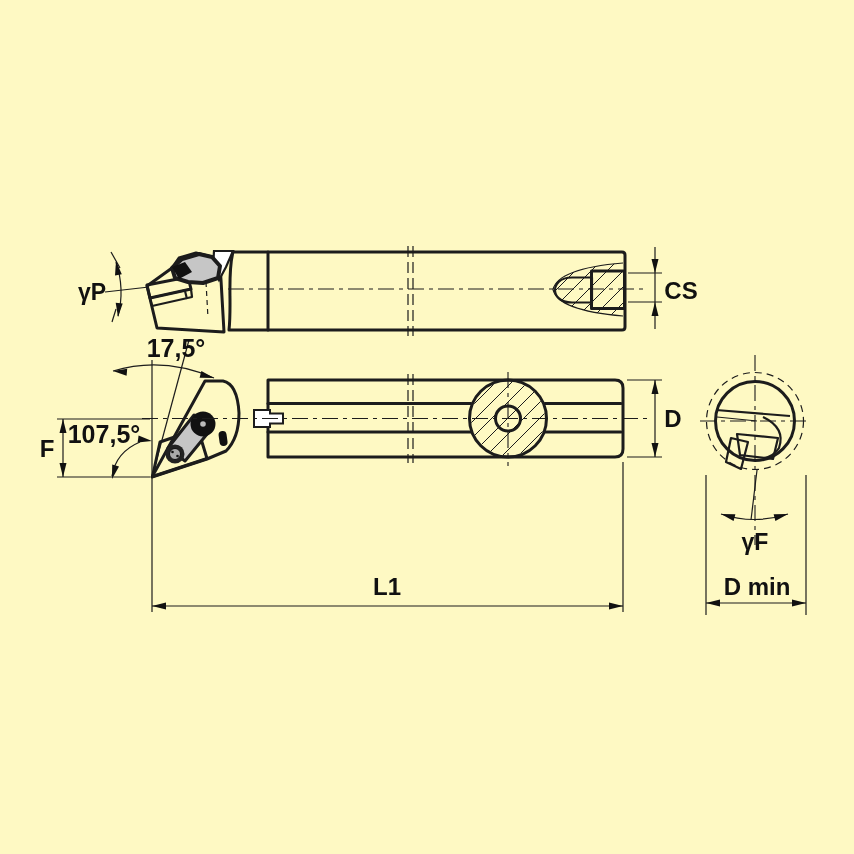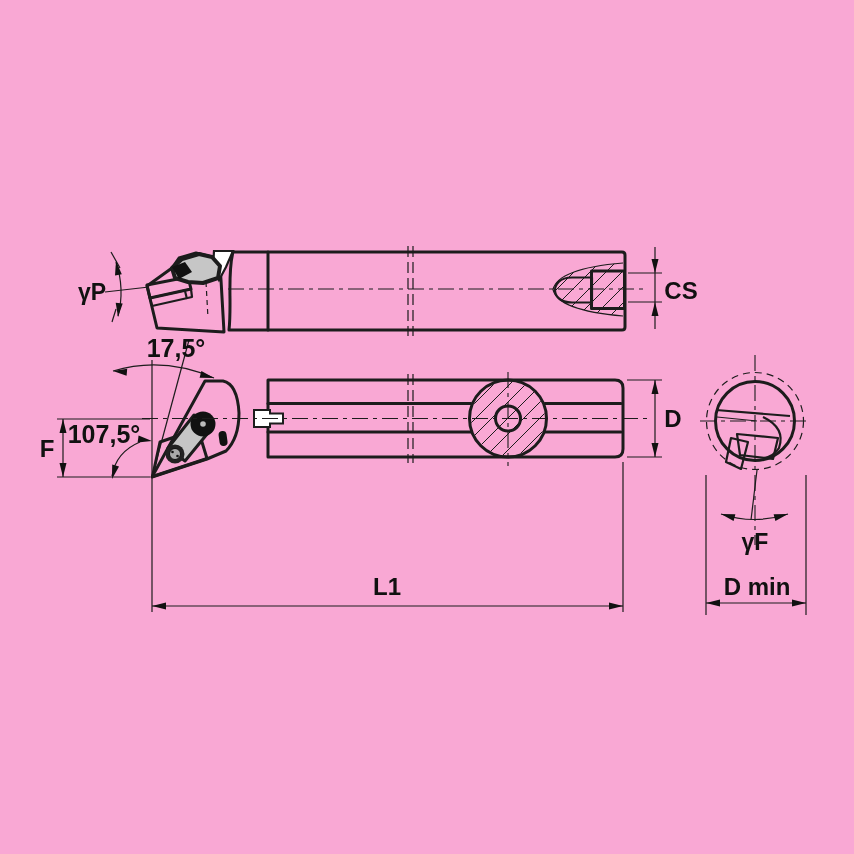--- a/index.html
+++ b/index.html
@@ -1,16 +1,16 @@
 <!DOCTYPE html>
 <html><head>
 <meta charset="utf-8">
 <style>
   html,body{margin:0;padding:0;background:#ffffff;}
-  .stage{position:relative;width:854px;height:854px;background:#f9a8d4;overflow:hidden;}
+  .stage{position:relative;width:854px;height:854px;background:#fef9c3;overflow:hidden;}
   svg{display:block;}
   .lbl{font:bold 24px "Liberation Sans", sans-serif;fill:#111111;}
   .lbl-angle{font:bold 25px "Liberation Sans", sans-serif;fill:#111111;}
   .lbl-greek{font:bold 23px "Liberation Sans", sans-serif;fill:#111111;}
   .thick{stroke:#1c1c1c;stroke-width:3;fill:none;stroke-linejoin:round;stroke-linecap:round;}
   .med{stroke:#1c1c1c;stroke-width:2.2;fill:none;stroke-linejoin:round;}
   .thin{stroke:#1c1c1c;stroke-width:1.2;fill:none;}
   .hatch{stroke:#1c1c1c;stroke-width:1;fill:none;}
   .cline{stroke:#1c1c1c;stroke-width:1.1;fill:none;stroke-dasharray:16 5 4 5;}
   .dash{stroke:#1c1c1c;stroke-width:1.2;fill:none;stroke-dasharray:11 5;}

